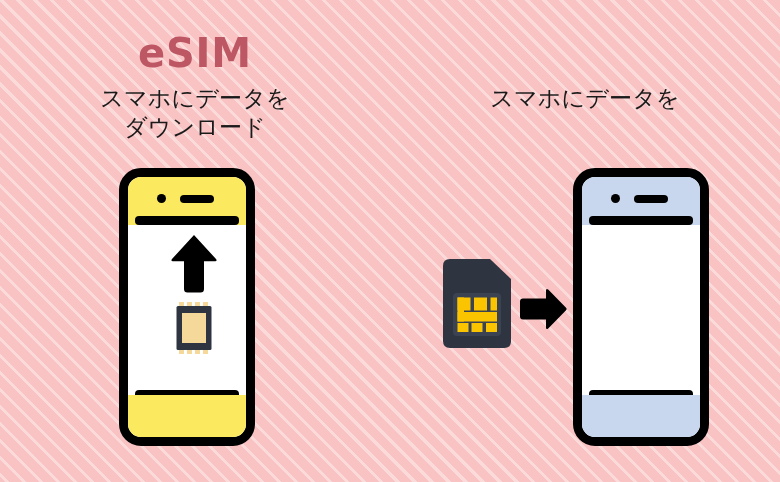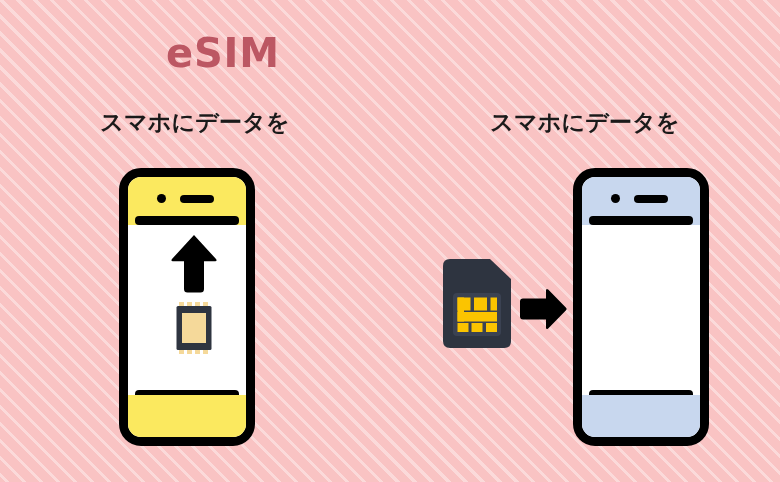--- a/index.html
+++ b/index.html
@@ -46,34 +46,32 @@
     left: 0;
     width: 390px;
     text-align: center;
     color: #BC5763;
     font-size: 40px;
     font-weight: 900;
     letter-spacing: 0.02em;
     line-height: 1;
     top: 33px;
     white-space: nowrap;
-    padding-left: 28px;
   }
   .subheading {
     position: absolute;
     left: 0;
     width: 390px;
     text-align: center;
     color: #1A1A1A;
     font-size: 23px;
-    font-weight: 700;
+    font-weight: 400;
     line-height: 1.28;
     top: 84px;
     letter-spacing: 0.01em;
-    margin-top: 24px;
   }
   .subheading .l2 { display: block; }
 
   
   .phone {
     position: absolute;
     width: 136px;
     height: 278px;
     box-sizing: border-box;
     border: 9px solid #000000;
@@ -175,20 +173,21 @@
 <body>
 
 <div id="infographic">
 
   <div class="panel left">
 
     <div class="heading">eSIM</div>
 
     <div class="subheading">
       <span class="l1">スマホにデータを</span>
+      <span class="l2">ダウンロード</span>
     </div>
 
     <div class="phone left-phone">
       <div class="phone-band top yellow"></div>
       <div class="phone-cam"></div>
       <div class="phone-speaker"></div>
       <div class="bezel-line top"></div>
 
       <div class="up-arrow">
         <svg width="48" height="60" viewBox="0 0 48 60" xmlns="http://www.w3.org/2000/svg">

